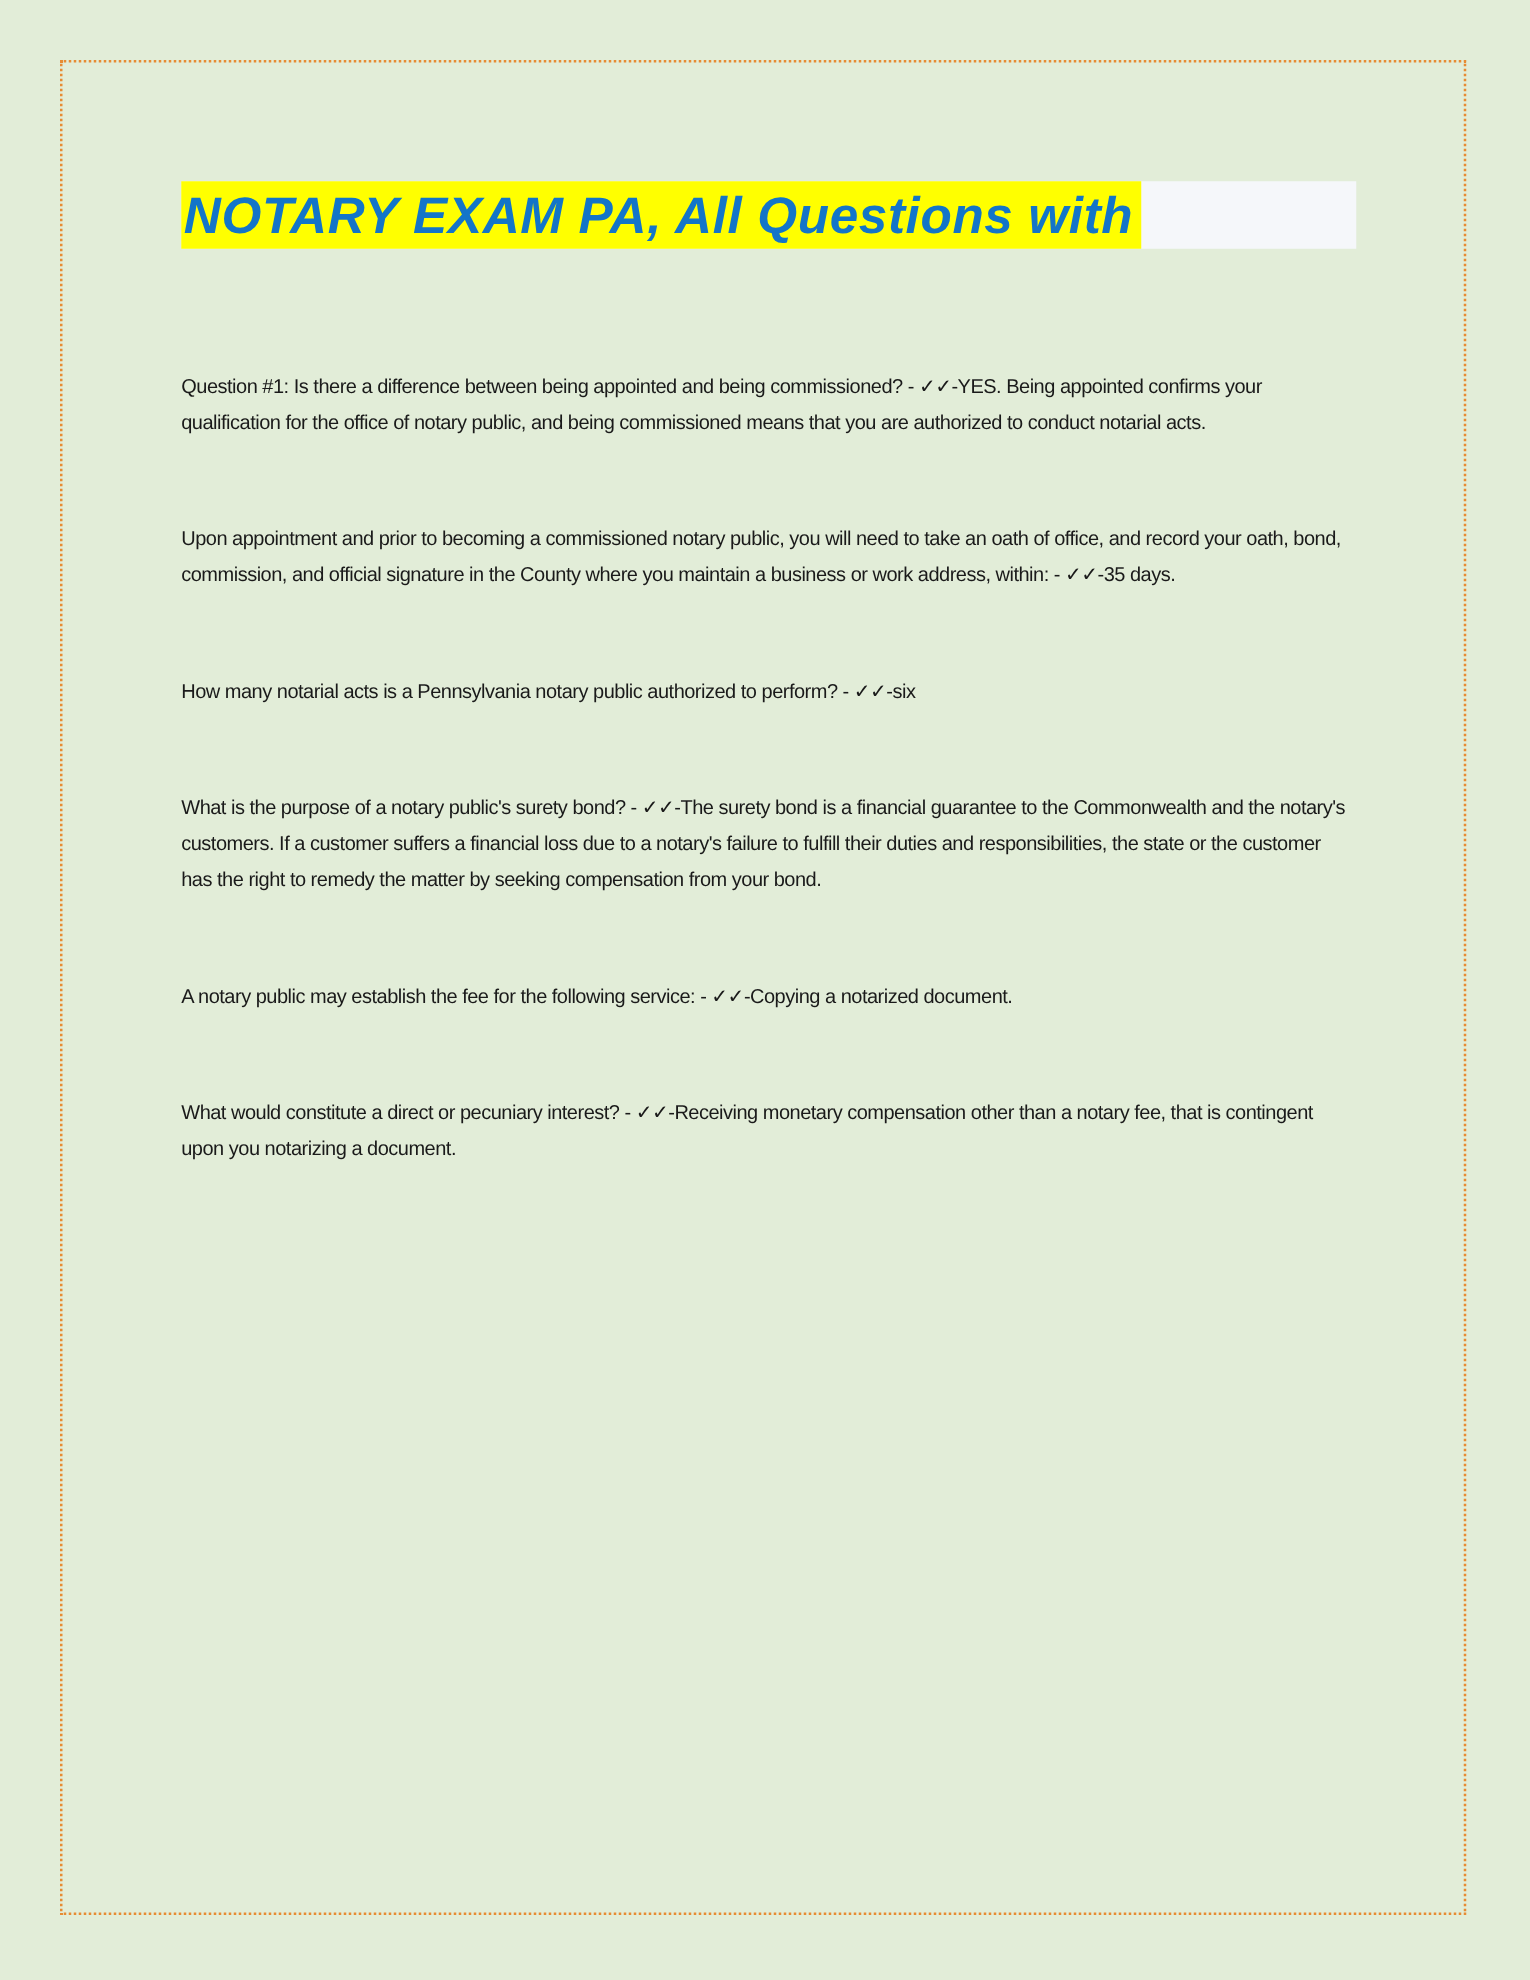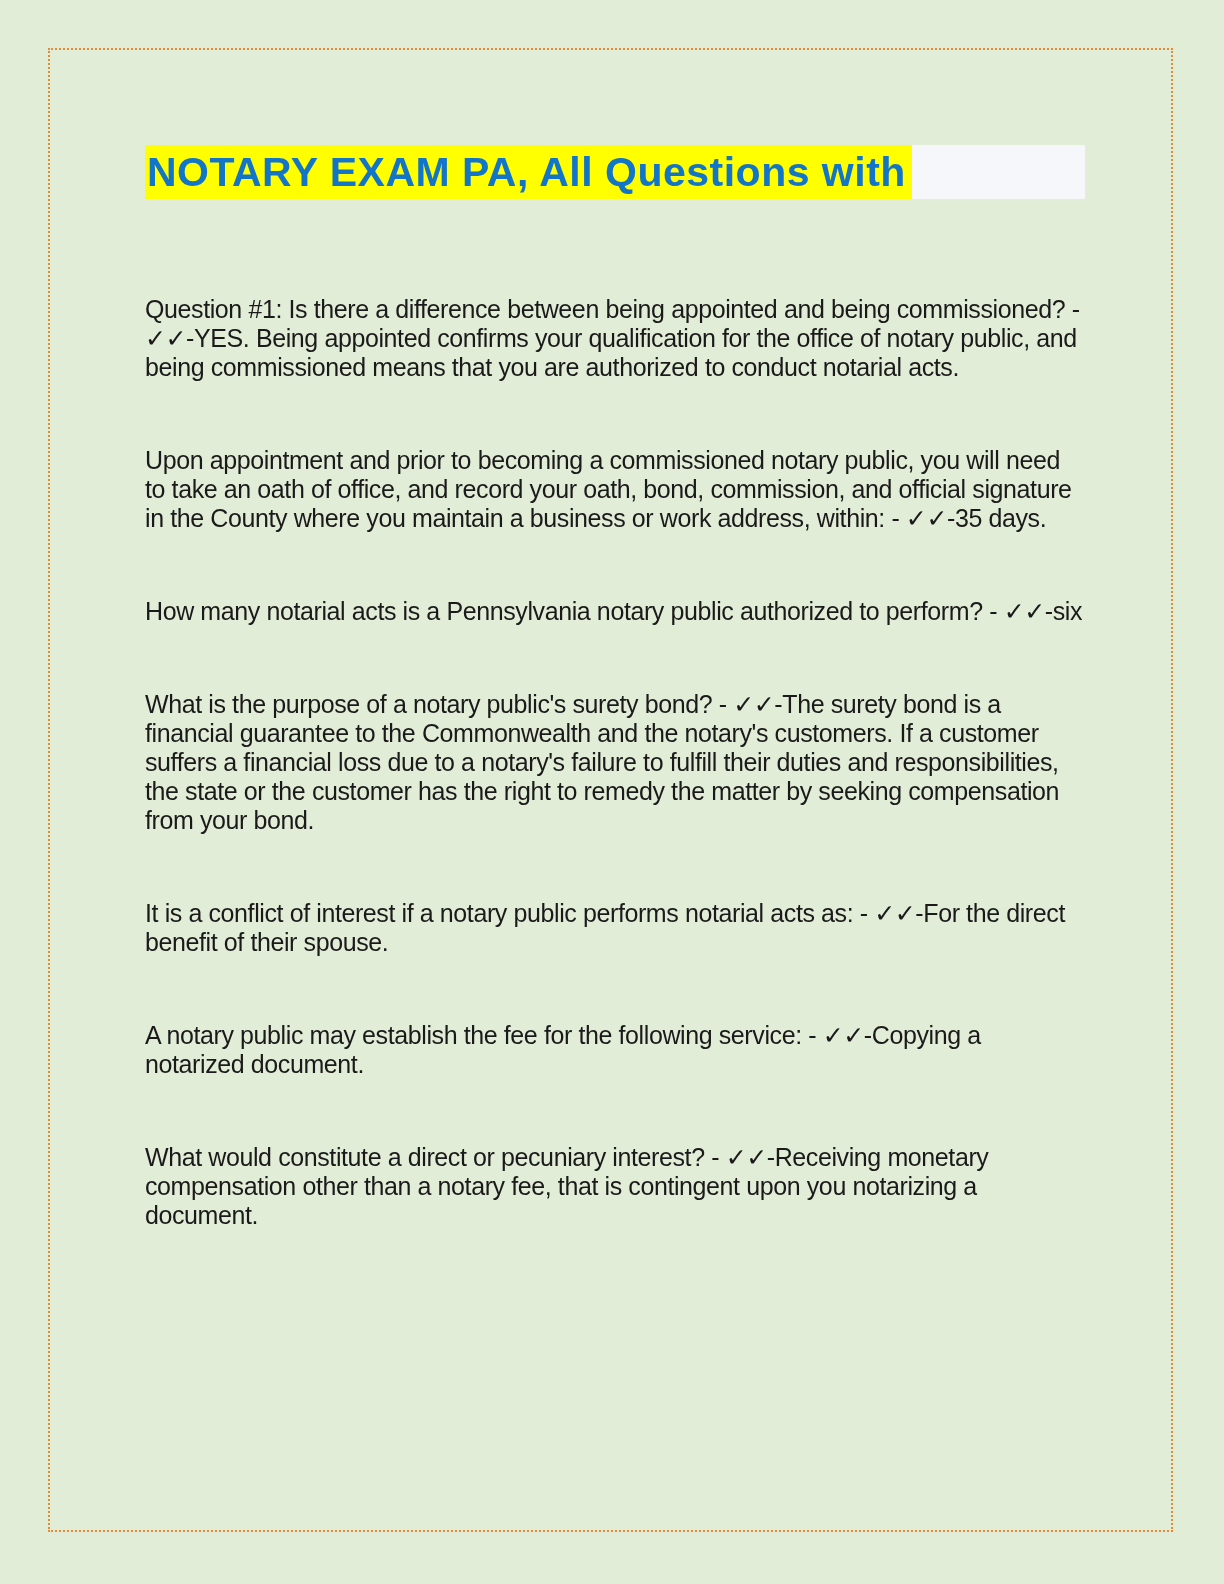--- a/index.html
+++ b/index.html
@@ -29,32 +29,33 @@
     background: #f5f7fa;
     width: 940px;
   }
   .page-title {
     margin: 0;
     font-size: 41px;
     font-weight: bold;
     line-height: 54px;
     color: #1375c8;
     letter-spacing: 0.5px;
+    font-style: italic;
   }
   .hl-line {
     background: #ffff00;
     width: fit-content;
     padding: 0 6px 0 2px;
   }
   .paragraphs {
     margin-top: 96px;
   }
   .qa {
     margin: 0 0 64px 0;
-    font-size: 25px;
+    font-size: 16px;
     line-height: 29px;
     letter-spacing: -0.4px;
     color: #1a1a1a;
   }
 </style>
 </head>
 <body>
 
 <div class="frame">
   <div class="content">
@@ -63,19 +64,18 @@
       <h1 class="page-title">
         <div class="hl-line">NOTARY EXAM PA, All Questions with</div>
       </h1>
     </div>
 
     <div class="paragraphs">
       <p class="qa">Question #1: Is there a difference between being appointed and being commissioned? - ✓✓-YES. Being appointed confirms your qualification for the office of notary public, and being commissioned means that you are authorized to conduct notarial acts.</p>
       <p class="qa">Upon appointment and prior to becoming a commissioned notary public, you will need to take an oath of office, and record your oath, bond, commission, and official signature in the County where you maintain a business or work address, within: - ✓✓-35 days.</p>
       <p class="qa">How many notarial acts is a Pennsylvania notary public authorized to perform? - ✓✓-six</p>
       <p class="qa">What is the purpose of a notary public's surety bond? - ✓✓-The surety bond is a financial guarantee to the Commonwealth and the notary's customers. If a customer suffers a financial loss due to a notary's failure to fulfill their duties and responsibilities, the state or the customer has the right to remedy the matter by seeking compensation from your bond.</p>
-      <p class="qa">It is a conflict of interest if a notary public performs notarial acts as: - ✓✓-For the direct benefit of their spouse.</p>
       <p class="qa">A notary public may establish the fee for the following service: - ✓✓-Copying a notarized document.</p>
       <p class="qa">What would constitute a direct or pecuniary interest? - ✓✓-Receiving monetary compensation other than a notary fee, that is contingent upon you notarizing a document.</p>
     </div>
 
   </div>
 </div>
 
 </body></html>

